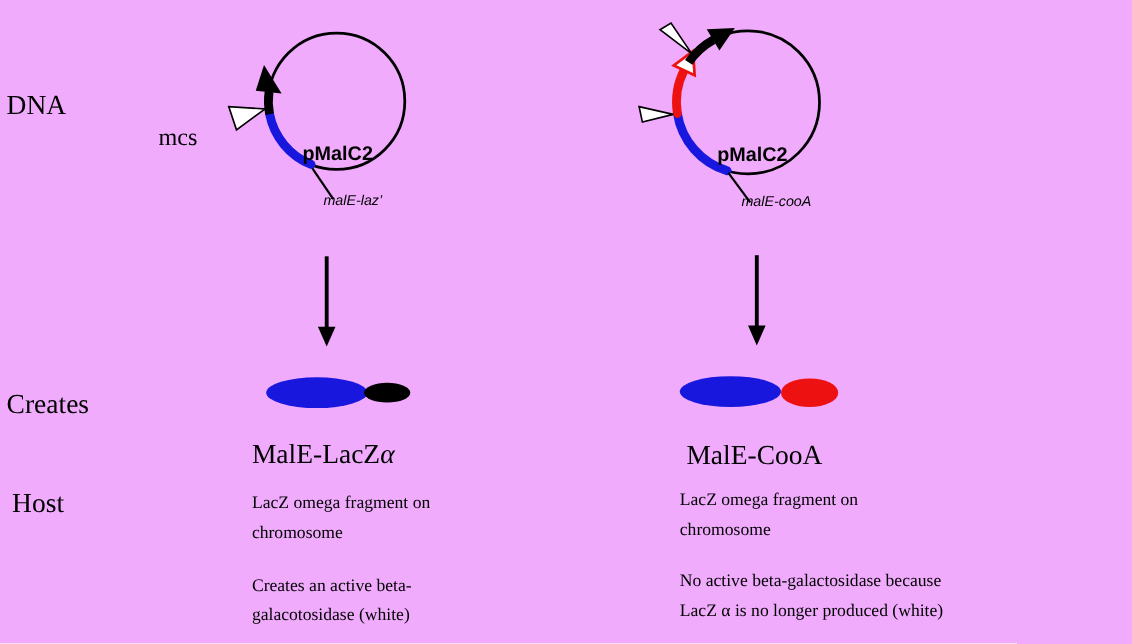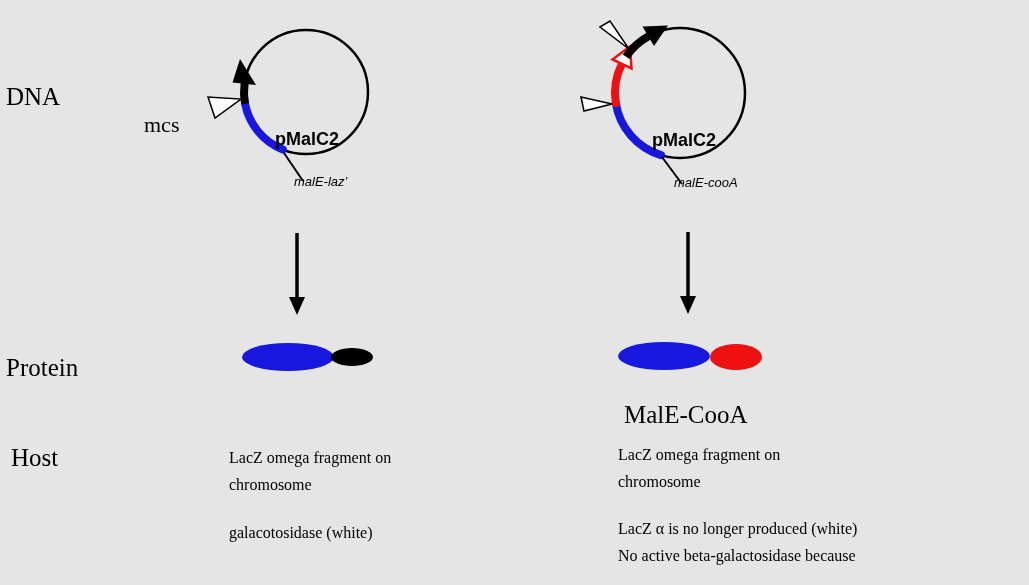--- a/index.html
+++ b/index.html
@@ -1,17 +1,17 @@
 <!DOCTYPE html>
 <html><head>
 <meta charset="utf-8">
 <style>
   html,body { margin:0; padding:0; background:#fff; }
   .stage {
-    position:relative; width:1029px; height:585px; background:#e5e5e5;
+    position:relative; width:1029px; height:585px; background:#f0abfc;
     font-family:"Liberation Serif", serif; color:#000; overflow:hidden;
   }
   .stage svg { position:absolute; left:0; top:0; }
   .txt { position:absolute; white-space:nowrap; color:#000; }
   .row-label { font-size:25px; }
   .serif22 { font-size:22px;margin-top:16px; }
   .serif25 { font-size:25px; }
   .body-text { font-size:16px; line-height:27px; }
   .body-text div { white-space:nowrap; }
   .sans-bold {
@@ -65,45 +65,47 @@
       <ellipse cx="288" cy="357" rx="46" ry="14" fill="#1717dd"></ellipse>
       <ellipse cx="352" cy="357" rx="21" ry="9" fill="#000"></ellipse>
     </g>
     <g>
       <ellipse cx="664" cy="356" rx="46" ry="14" fill="#1717dd"></ellipse>
       <ellipse cx="736" cy="357" rx="26" ry="13" fill="#ee1111"></ellipse>
     </g>
   </svg>
 
   <div class="txt row-label" style="left:6px; top:83px;">DNA</div>
-  <div class="txt row-label" style="left:6px; top:354px;">Protein</div>
+  <div class="txt row-label" style="left:6px; top:354px;">Creates</div>
   <div class="txt row-label" style="left:11px; top:444px;">Host</div>
 
   <div class="txt serif22" style="left:144px; top:96px;">mcs</div>
   <div class="txt sans-bold center" style="left:266px; top:81px; width:82px;">pMalC2</div>
   <div class="txt gene-label" style="left:294px; top:174px;">malE-laz’</div>
 
+  <div class="txt serif25" style="left:229px; top:400px;"><span>MalE-LacZ</span><span class="alpha">α</span></div>
 
   <div class="txt body-text" style="left:229px; top:444px;">
     <div>LacZ omega fragment on</div>
     <div>chromosome</div>
   </div>
 
   <div class="txt body-text" style="left:229px; top:519px;">
+    <div>Creates an active beta-</div>
     <div>galacotosidase (white)</div>
   </div>
 
   <div class="txt sans-bold center" style="left:641px; top:82px; width:86px;">pMalC2</div>
   <div class="txt gene-label" style="left:674px; top:175px;">malE-cooA</div>
 
   <div class="txt serif25" style="left:624px; top:401px;">MalE-CooA</div>
 
   <div class="txt body-text" style="left:618px; top:441px;">
     <div>LacZ omega fragment on</div>
     <div>chromosome</div>
   </div>
 
   <div class="txt body-text" style="left:618px; top:515px;">
+    <div>No active beta-galactosidase because</div>
     <div>LacZ α is no longer produced (white)</div>
-    <div>No active beta-galactosidase because</div>
   </div>
 
 </div>
 
 </body></html>

